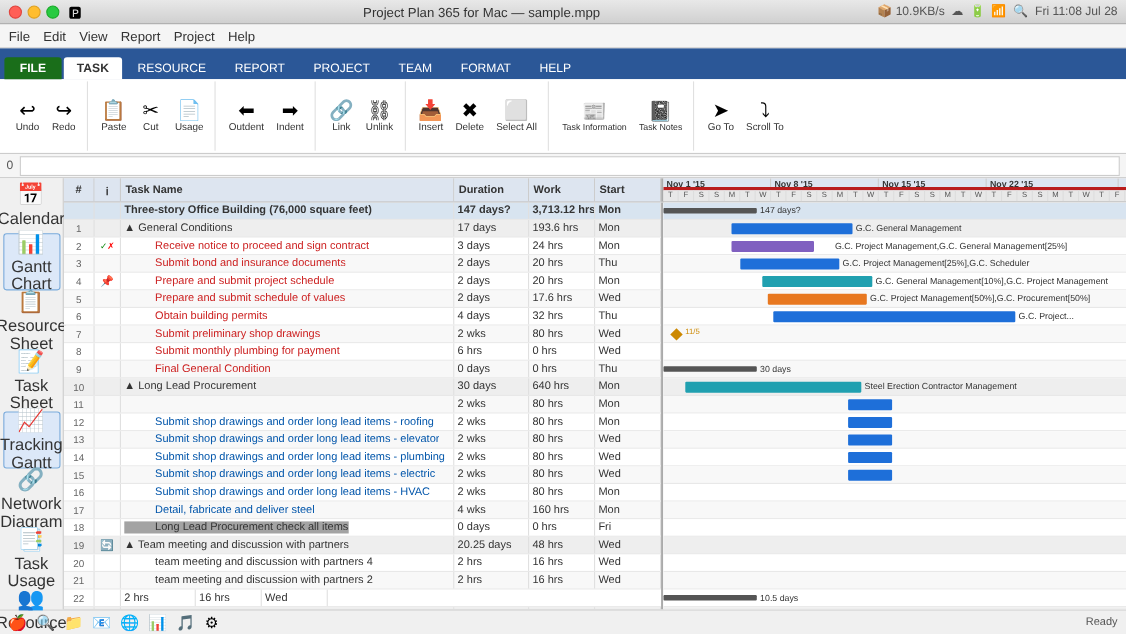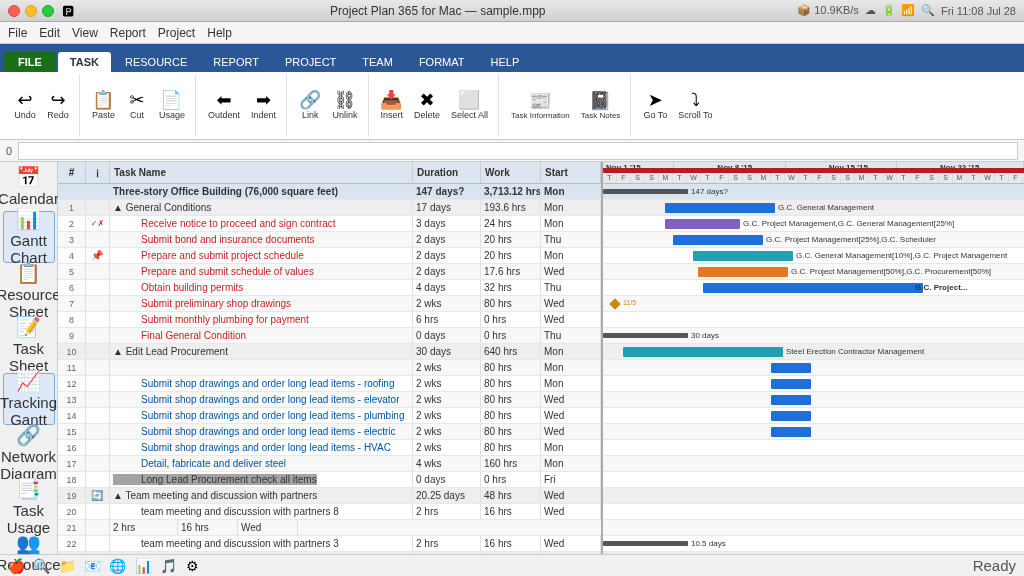--- a/index.html
+++ b/index.html
@@ -174,22 +174,21 @@
     #gantt-headers {
       flex: 1;
       display: flex;
       flex-direction: column;
       overflow: hidden;
     }
     .gantt-month-row {
       display: flex;
       height: 11px;
       background: #dde5f0;
-      border-bottom: 5px solid #b91c1c;
-      gap: 40px;
+      border-bottom: 3px solid #b91c1c;
     }
     .gantt-week-row {
       display: flex;
       height: 11px;
       background: #e8e8e8;
     }
     .gantt-month-cell {
       border-right: 1px solid #ccc;
       font-size: 8px;
       padding: 1px 3px;
@@ -669,21 +668,21 @@
               <span class="task-name-text indent-2" style="color: rgb(204, 32, 32);">Final General Condition</span>
             </div>
             <div class="td duration">0 days</div>
             <div class="td work">0 hrs</div>
             <div class="td start">Thu</div>
           </div>
           <div class="task-row summary">
             <div class="td row-num">10</div>
             <div class="td indicators"></div>
             <div class="td task-name">
-              <span class="task-name-text">▲ Edit Lead Procurement</span>
+              <span class="task-name-text">▲ Long Lead Procurement</span>
             </div>
             <div class="td duration">30 days</div>
             <div class="td work">640 hrs</div>
             <div class="td start">Mon</div>
           </div>
           <div class="task-row">
             <div class="td row-num">11</div>
             <div class="td indicators"></div>
             <div class="td task-name">
               <span class="task-name-text indent-2" style="color: rgb(0, 85, 170); margin-top: 48px;">Submit shop drawings and order long lead items - steel</span>
@@ -769,39 +768,39 @@
               <span class="task-name-text">▲ Team meeting and discussion with partners</span>
             </div>
             <div class="td duration">20.25 days</div>
             <div class="td work">48 hrs</div>
             <div class="td start">Wed</div>
           </div>
           <div class="task-row">
             <div class="td row-num">20</div>
             <div class="td indicators"></div>
             <div class="td task-name">
-              <span class="task-name-text indent-2">team meeting and discussion with partners 8</span>
+              <span class="task-name-text indent-2">team meeting and discussion with partners 4</span>
             </div>
             <div class="td duration">2 hrs</div>
             <div class="td work">16 hrs</div>
             <div class="td start">Wed</div>
           </div>
           <div class="task-row">
             <div class="td row-num">21</div>
             <div class="td indicators"></div>
+            <div class="td task-name">
+              <span class="task-name-text indent-2">team meeting and discussion with partners 2</span>
+            </div>
             <div class="td duration">2 hrs</div>
             <div class="td work">16 hrs</div>
             <div class="td start">Wed</div>
           </div>
           <div class="task-row">
             <div class="td row-num">22</div>
             <div class="td indicators"></div>
-            <div class="td task-name">
-              <span class="task-name-text indent-2">team meeting and discussion with partners 3</span>
-            </div>
             <div class="td duration">2 hrs</div>
             <div class="td work">16 hrs</div>
             <div class="td start">Wed</div>
           </div>
           <div class="task-row summary">
             <div class="td row-num">23</div>
             <div class="td indicators"></div>
             <div class="td task-name"></div>
             <div class="td duration">10.5 days</div>
             <div class="td work">104 hrs</div>
@@ -814,37 +813,37 @@
             <div class="gantt-row" style="background: rgb(216, 228, 240);">
               <div class="gantt-bar bar-summary" style="left: 0px; width: 85px;"></div>
               <span class="gantt-label" style="left: 88px;">147 days?</span>
             </div>
             <div class="gantt-row" style="background: rgb(238, 238, 238);">
               <div class="gantt-bar bar-blue" style="left: 62px; width: 110px;"></div>
               <span class="gantt-label" style="left: 175px;">G.C. General Management</span>
             </div>
             <div class="gantt-row">
               <div class="gantt-bar bar-purple" style="left: 62px; width: 75px;"></div>
-              <span class="gantt-label" style="left: 140px;">G.C. Project Management,G.C. General Management[25%]</span>
+              <span class="gantt-label" style="left: 156px;">G.C. Project Management,G.C. General Management[25%]</span>
             </div>
             <div class="gantt-row">
               <div class="gantt-bar bar-blue" style="left: 70px; width: 90px;"></div>
               <span class="gantt-label" style="left: 163px;">G.C. Project Management[25%],G.C. Scheduler</span>
             </div>
             <div class="gantt-row">
               <div class="gantt-bar bar-teal" style="left: 90px; width: 100px;"></div>
               <span class="gantt-label" style="left: 193px;">G.C. General Management[10%],G.C. Project Management</span>
             </div>
             <div class="gantt-row">
               <div class="gantt-bar bar-orange" style="left: 95px; width: 90px;"></div>
               <span class="gantt-label" style="left: 188px;">G.C. Project Management[50%],G.C. Procurement[50%]</span>
             </div>
             <div class="gantt-row">
               <div class="gantt-bar bar-blue" style="left: 100px; width: 220px;"></div>
-              <span class="gantt-label" style="left: 312px; font-weight: bold;">G.C. Project...</span>
+              <span class="gantt-label" style="left: 323px;">G.C. Project...</span>
             </div>
             <div class="gantt-row">
               <div class="gantt-milestone" style="left: 8px;"></div>
               <span class="gantt-label" style="left: 20px; font-size: 7px; color: rgb(204, 136, 0);">11/5</span>
             </div>
             <div class="gantt-row"></div>
             <div class="gantt-row">
               <div class="gantt-bar bar-summary" style="left: 0px; width: 85px;"></div>
               <span class="gantt-label" style="left: 88px;">30 days</span>
             </div>
@@ -887,14 +886,14 @@
 <div id="taskbar">
   <span class="taskbar-icon">🍎</span>
   <span class="taskbar-icon">🔍</span>
   <span class="taskbar-icon">📁</span>
   <span class="taskbar-icon">📧</span>
   <span class="taskbar-icon">🌐</span>
   <span class="taskbar-icon">📊</span>
   <span class="taskbar-icon">🎵</span>
   <span class="taskbar-icon">⚙</span>
   <span style="flex:1;"></span>
-  <span style="font-size:15px; color:#555;">Ready</span>
+  <span style="font-size:10px; color:#555;">Ready</span>
 </div>
 
 </body></html>

